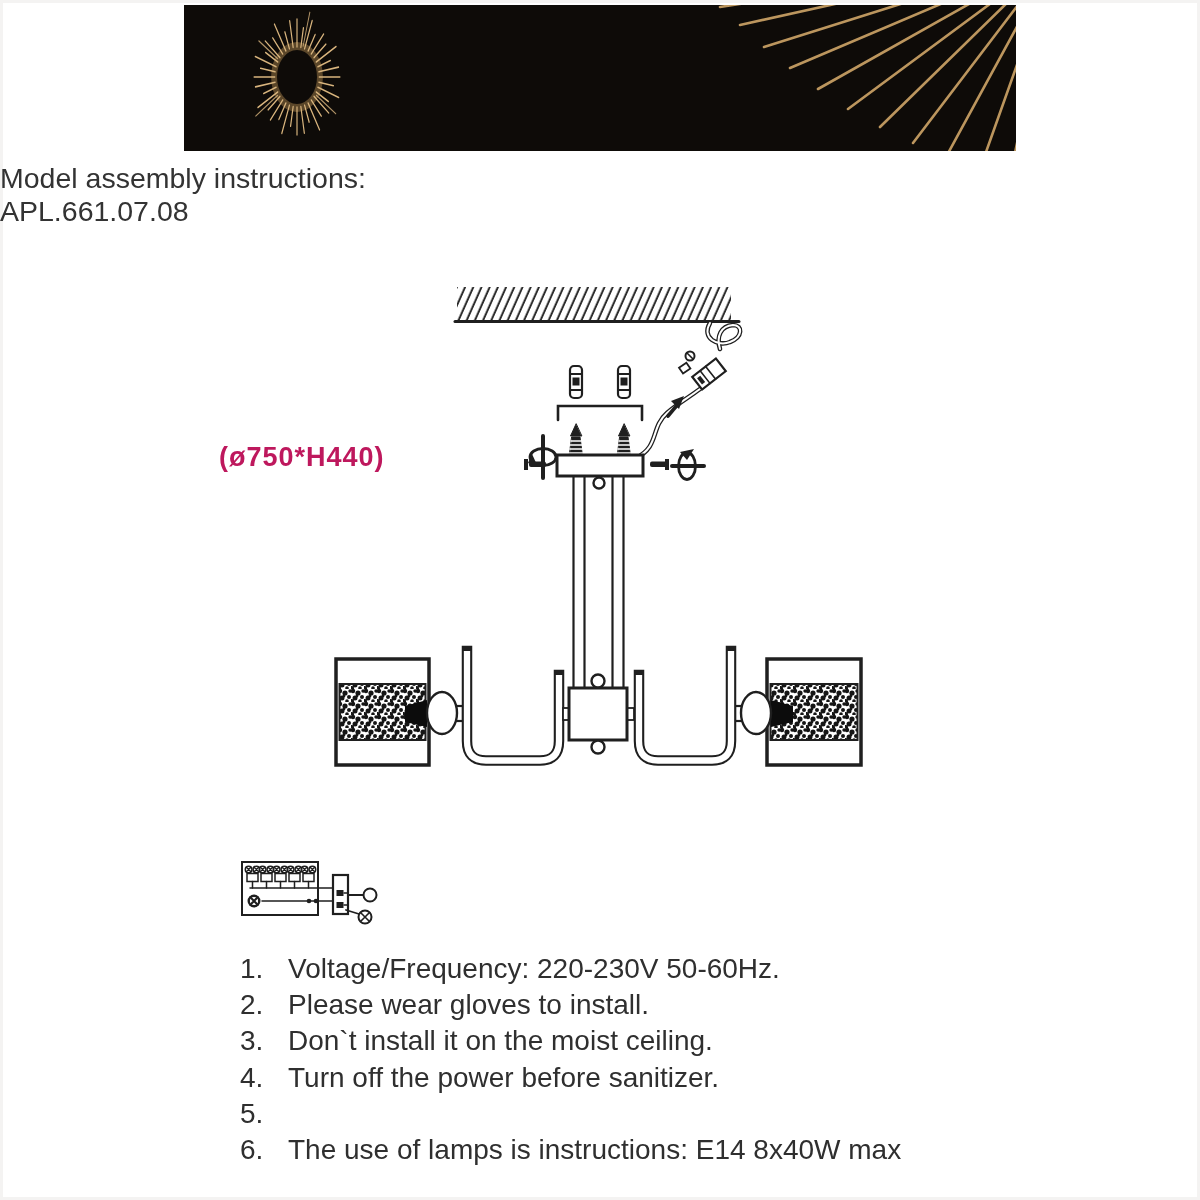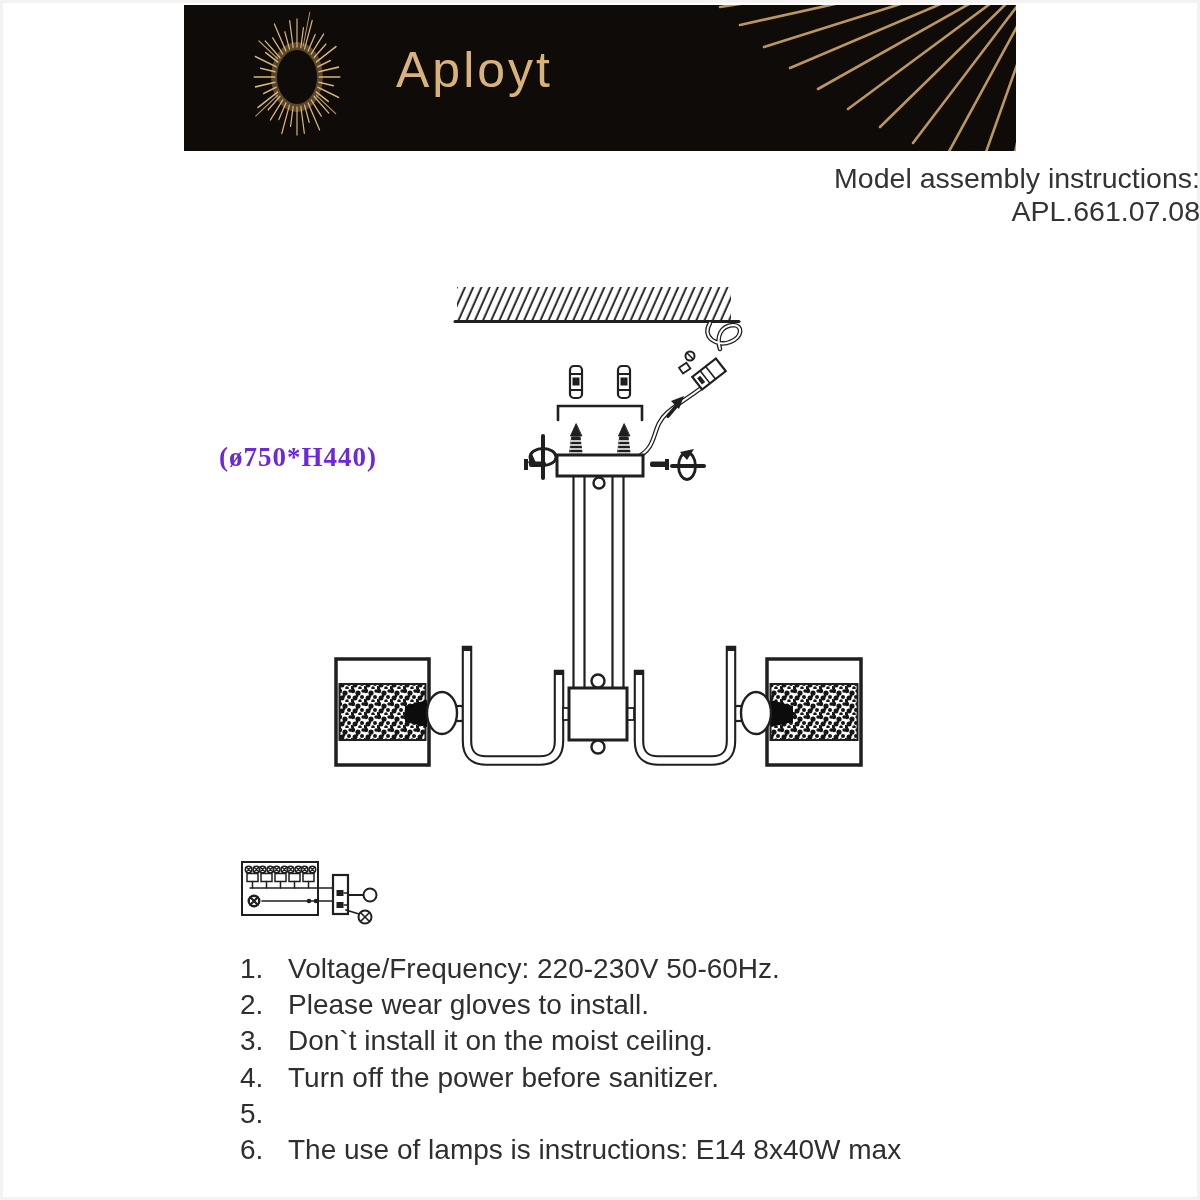--- a/index.html
+++ b/index.html
@@ -4,25 +4,25 @@
 <style>
   html,body{margin:0;padding:0;background:#fff;}
   .page{position:relative;width:1200px;height:1200px;background:#fff;overflow:hidden;
         font-family:"Liberation Sans",sans-serif;box-shadow:inset 0 0 0 3px #f4f3f2;}
   
   .banner{position:absolute;left:184px;top:5px;width:832px;height:146px;background:#0e0b08;}
   .banner svg{position:absolute;left:0;top:0;}
   .brand{position:absolute;left:212px;top:36px;font-size:50px;line-height:58px;
          color:#d8b27a;letter-spacing:3px;font-weight:400;}
   
-  .title-block{position:absolute;left:0;top:162px;width:1200px;text-align:right;
+  .title-block{position:absolute;left:0;top:162px;width:1200px;text-align:left;
                color:#333;font-size:28.5px;line-height:33px;}
   
-  .dims{position:absolute;left:219px;top:442px;font-family:Liberation Serif, serif;
-        font-weight:bold;font-size:27px;color:#6d28d9;letter-spacing:1px;}
+  .dims{position:absolute;left:219px;top:442px;font-family:Liberation Sans, sans-serif;
+        font-weight:bold;font-size:27px;color:#be185d;letter-spacing:1px;}
   
   .diagram{position:absolute;left:220px;top:268px;}
   
   .instructions{position:absolute;left:240px;top:951px;width:780px;color:#2f2f2f;}
   .instr-row{display:flex;font-size:28px;line-height:36.2px;}
   .instr-num{width:48px;flex:0 0 48px;}
 </style>
 </head>
 <body>
 
@@ -65,21 +65,20 @@
         <line x1="872" y1="-50" x2="634" y2="84"></line>
         <line x1="872" y1="-50" x2="664" y2="104"></line>
         <line x1="872" y1="-50" x2="696" y2="122"></line>
         <line x1="872" y1="-50" x2="729" y2="138"></line>
         <line x1="872" y1="-50" x2="762" y2="152"></line>
         <line x1="872" y1="-50" x2="796" y2="164"></line>
         <line x1="872" y1="-50" x2="826" y2="172"></line>
         <line x1="872" y1="-50" x2="850" y2="176"></line>
       </g>
     </svg>
-    <span class="brand">Aployt</span>
   </div>
 
   <div class="title-block">
     <div>Model assembly instructions:</div>
     <div>APL.661.07.08</div>
   </div>
 
   <div class="dims">(ø750*H440)</div>
 
   <svg class="diagram" width="700" height="672" viewBox="220 268 700 672">

